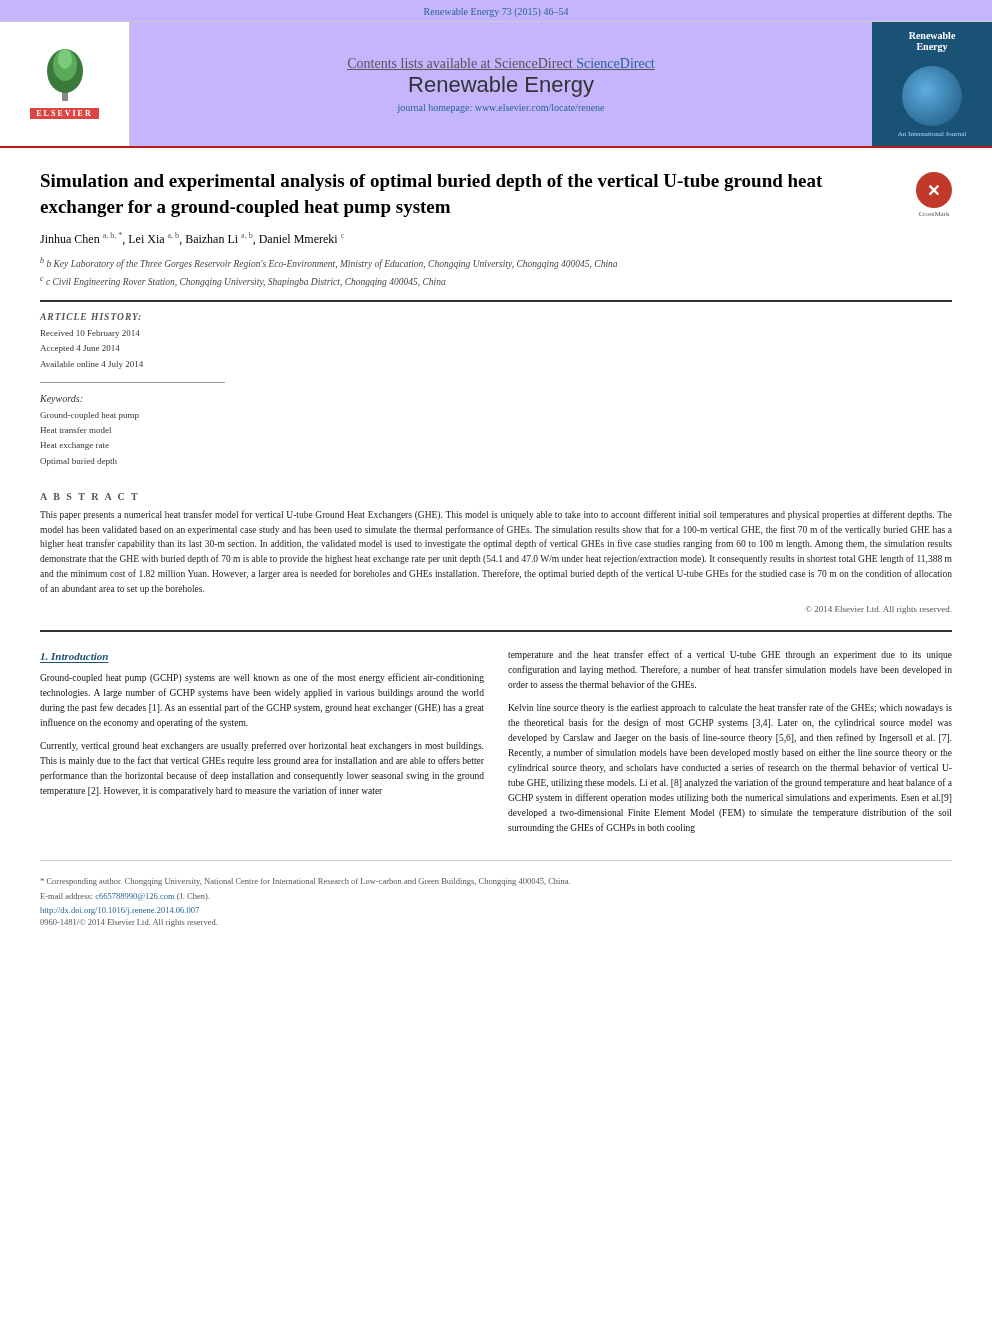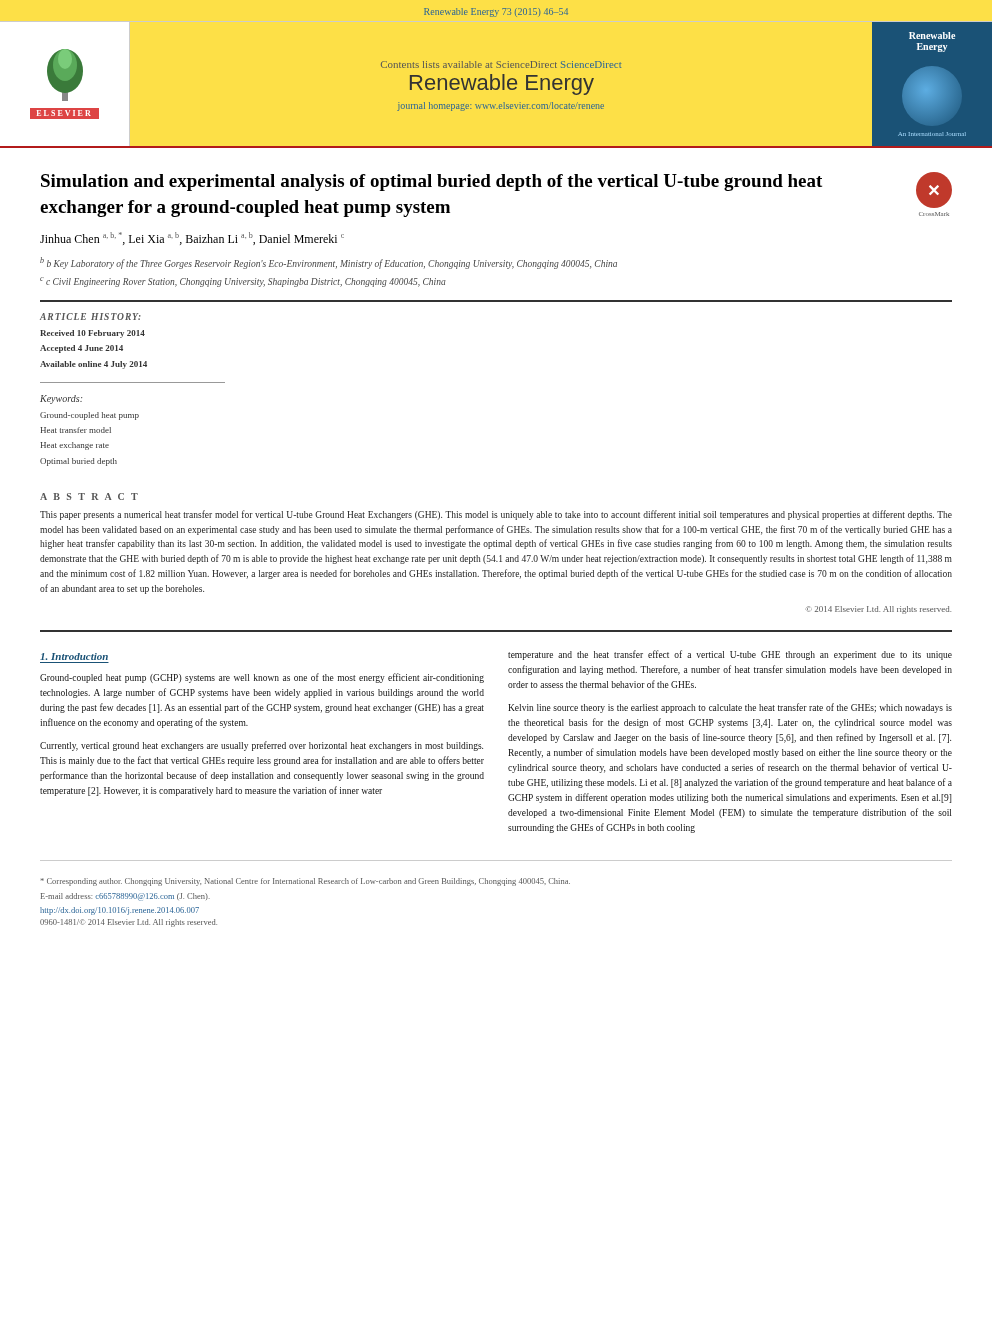--- a/index.html
+++ b/index.html
@@ -11,21 +11,21 @@
       font-size: 13px;
       color: #000;
     }
     .page {
       width: 992px;
       background: #fff;
       padding: 0;
     }
     
     .journal-header {
-      background: #fde047;
+      background: #c4b5fd;
       border-bottom: 2px solid #b31b1b;
       padding: 6px 0 0 0;
       text-align: center;
     }
     .journal-ref {
       font-size: 10px;
       color: #2a6496;
       margin-bottom: 4px;
     }
     .header-inner {
@@ -61,23 +61,24 @@
     }
     .header-center {
       flex: 1;
       display: flex;
       flex-direction: column;
       align-items: center;
       justify-content: center;
       padding: 8px 20px;
     }
     .sciencedirect-line {
-      font-size: 11px;
+      font-size: 14px;
       color: #555;
       margin-bottom: 0;
+      text-decoration: underline;
     }
     .sciencedirect-line a, .sciencedirect-link {
       color: #2a6496;
       text-decoration: none;
     }
     .journal-title-main {
       font-size: 22px;
       font-weight: normal;
       color: #333;
       margin-bottom: 4px;
@@ -223,21 +224,20 @@
     .info-section-title-plain {
       font-size: 10px;
       font-style: italic;
       color: #333;
       margin-bottom: 4px;
     }
     .info-date-row {
       font-size: 9px;
       color: #333;
       line-height: 1.7;
-      font-weight: bold;
     }
     .keyword-item {
       font-size: 9px;
       color: #333;
       line-height: 1.7;
     }
     .abstract-col {
       flex: 1;
     }
     .abstract-title {

